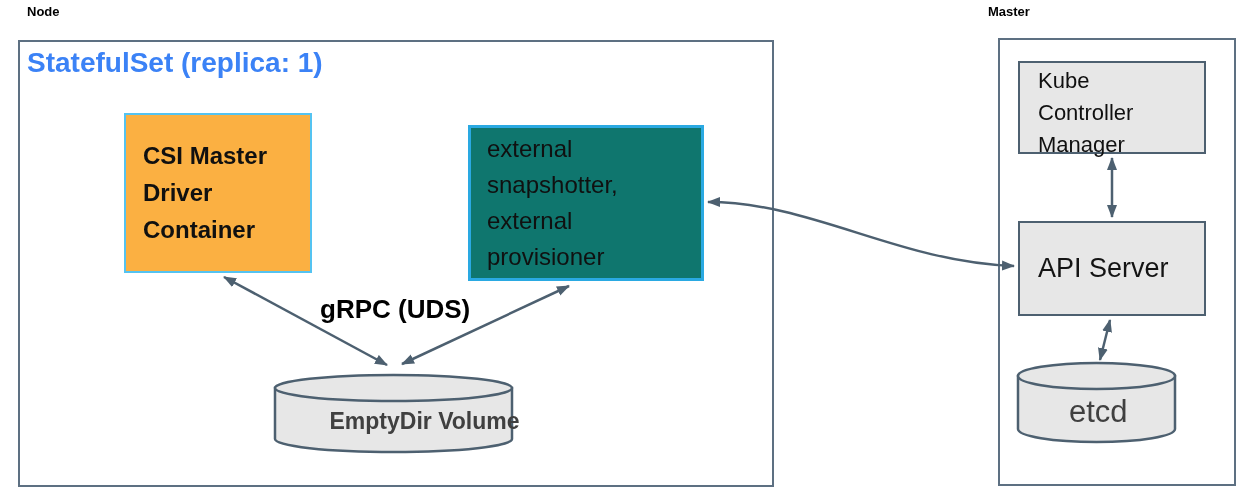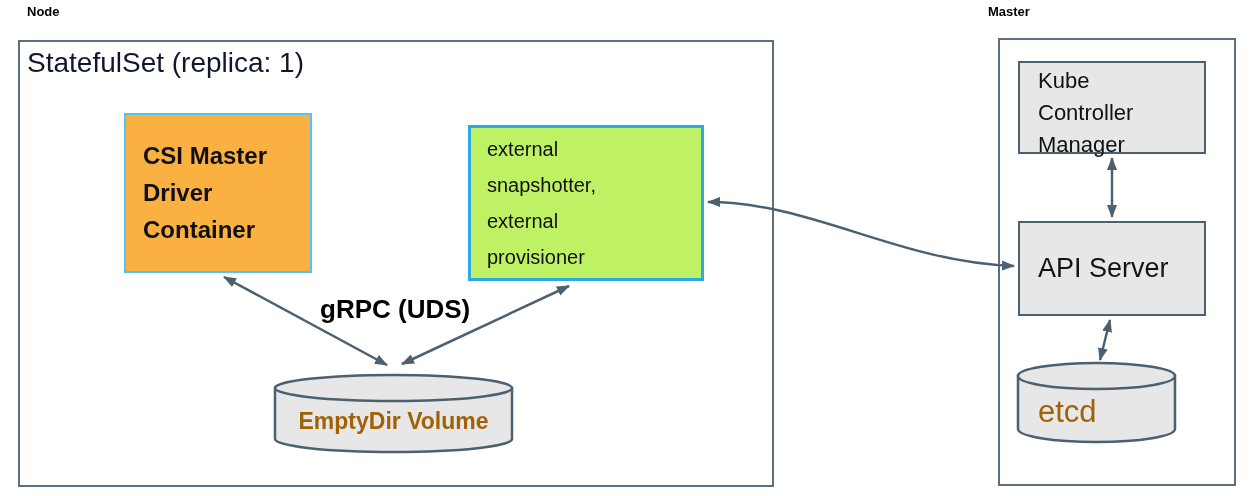--- a/index.html
+++ b/index.html
@@ -21,46 +21,46 @@
   .group-label{
     position:absolute;
     font-size:13px;
     font-weight:700;
     color:#000;
     z-index:3;
   }
   .title-label{
     position:absolute;
     font-size:28px;
-    font-weight:400;
-    color:#0f172a;
+    font-weight:700;
+    color:#3b82f6;
     z-index:3;
   }
   .node-inner-box{
     position:absolute;
     box-sizing:border-box;
     z-index:2;
   }
   .box-label{
     white-space:pre-line;
     color:#101010;
   }
   .csi-box{
     left:124px;top:113px;width:188px;height:160px;
     background:#fbb042;
     border:2px solid #54c3f1;
     padding:22px 0 0 17px;
     font-size:24px;font-weight:600;line-height:37px;
   }
   .sidecar-box{
     left:468px;top:125px;width:236px;height:156px;
-    background:#bef264;
+    background:#0f766e;
     border:3px solid #2aa9e2;
     padding:3px 30px 0 16px;
-    font-size:20px;font-weight:400;line-height:36px;
+    font-size:24px;font-weight:400;line-height:36px;
   }
   .kcm-box{
     left:1018px;top:61px;width:188px;height:93px;
     background:#e7e7e7;
     border:2px solid #4d6070;
     padding:2px 0 0 18px;
     font-size:22px;font-weight:400;line-height:32px;
   }
   .api-box{
     left:1018px;top:221px;width:188px;height:95px;
@@ -73,21 +73,22 @@
   .grpc-label{
     position:absolute;
     left:320px;top:294px;
     font-size:26px;font-weight:700;
     color:#000;
     z-index:3;
   }
   .cyl-label{
     position:absolute;
     z-index:3;
-    color:#a16207;
+    color:#404040;
+    margin-left:31px;
   }
   .emptydir-label{
     left:275px;top:408px;width:237px;
     text-align:center;
     font-size:23px;font-weight:600;
   }
   .etcd-label{
     left:1038px;top:394px;
     font-size:31px;font-weight:400;
   }

